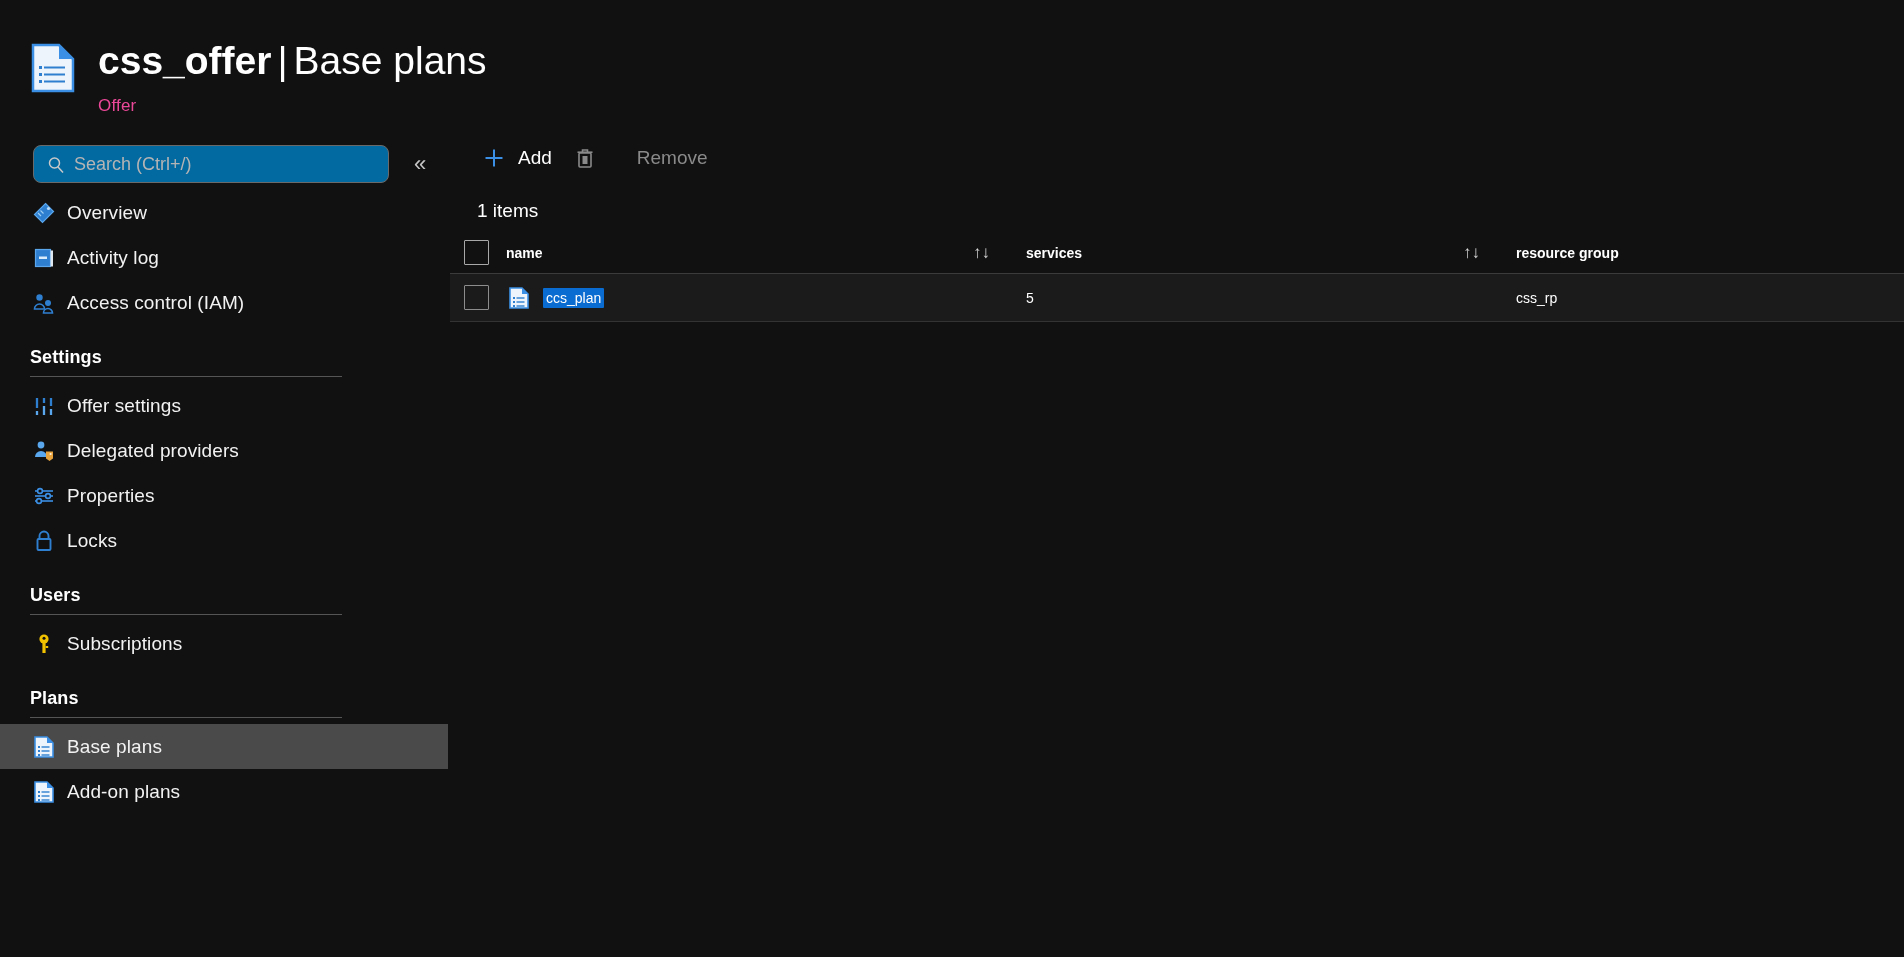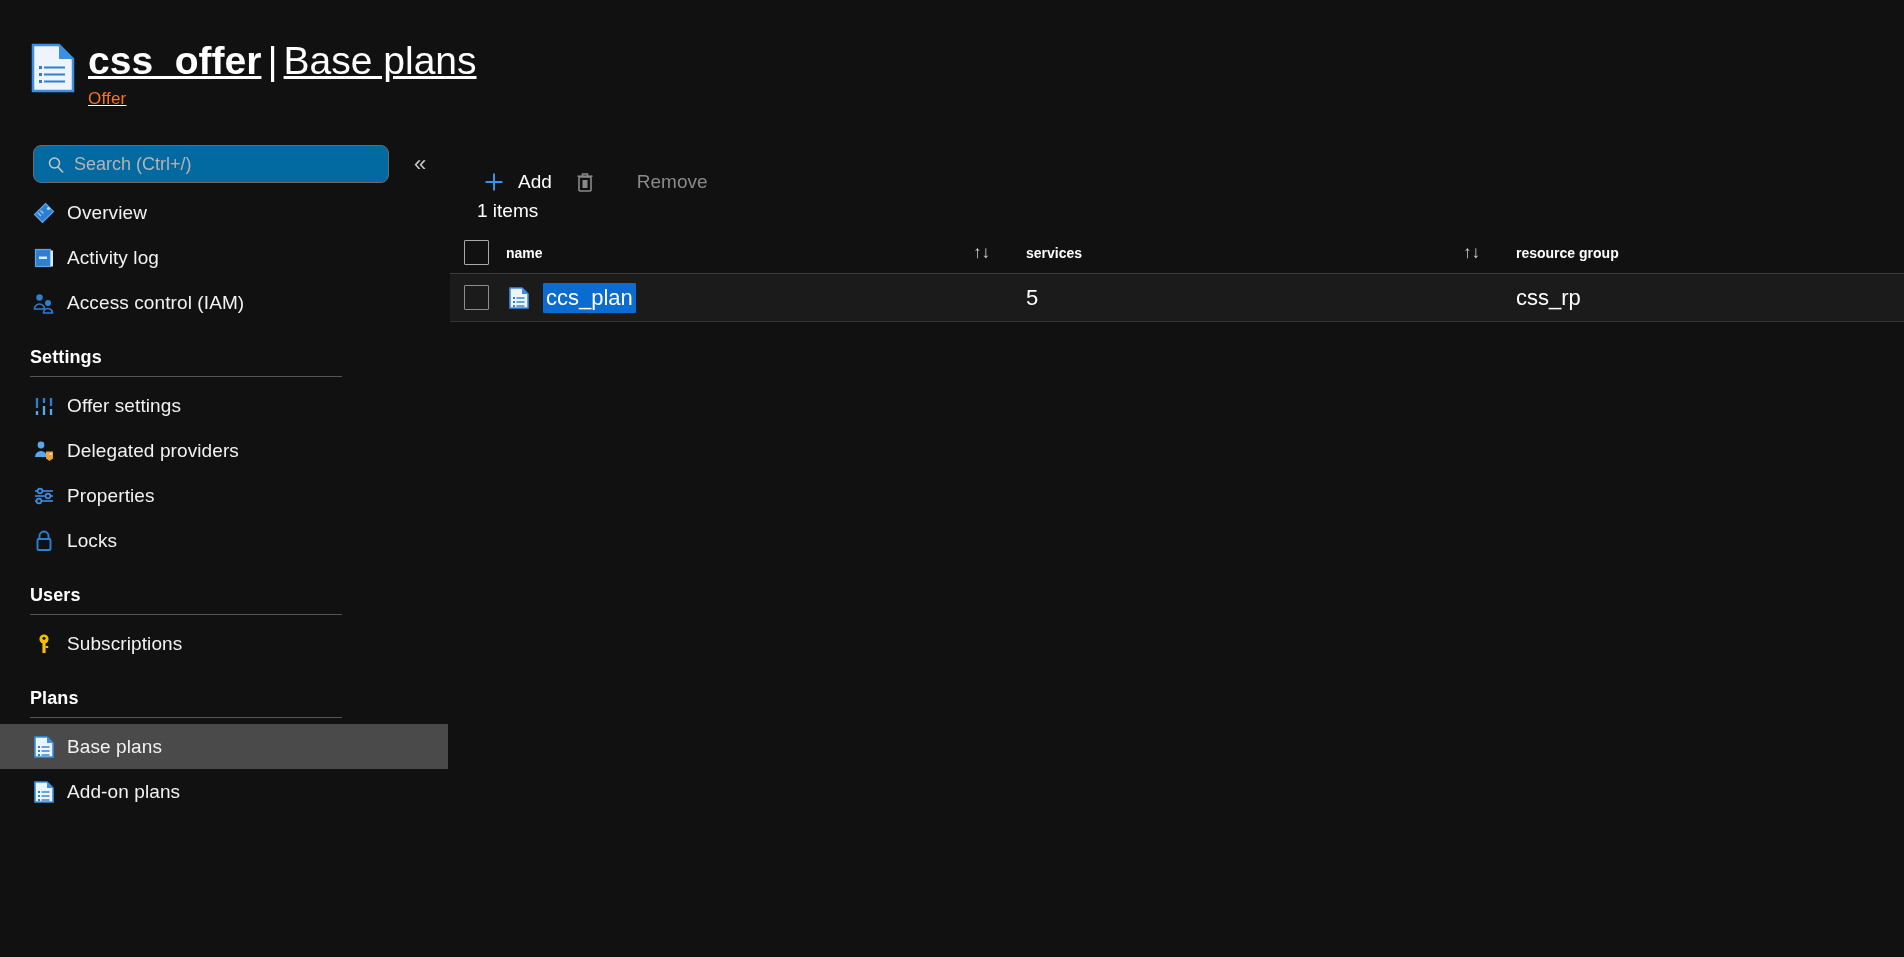--- a/index.html
+++ b/index.html
@@ -13,25 +13,25 @@
     overflow: hidden;
   }
   .page { position: relative; width: 1904px; height: 957px; background: #111111; }
 
   
   .header { position: absolute; left: 0; top: 0; width: 1904px; height: 128px; }
   .header-icon {
     position: absolute; left: 30px; top: 42px; width: 46px; height: 52px;
   }
   .doc-glyph { display: block; }
-  .header-titles { position: absolute; left: 88px; top: 38px; text-decoration: underline; }
+  .header-titles { position: absolute; left: 98px; top: 38px; }
   .title-line { font-size: 39px; line-height: 46px; font-weight: 400; color: #ffffff; white-space: nowrap; }
   .title-line .strong { font-weight: 600; }
   .title-sep { color: #ffffff; padding: 0 6px; font-weight: 300; }
-  .subtitle { font-size: 17px; color: #f97316; margin-top: 5px; letter-spacing: .2px; }
+  .subtitle { font-size: 17px; color: #ec4899; margin-top: 12px; letter-spacing: .2px; }
 
   
   .sidebar { position: absolute; left: 0; top: 128px; width: 450px; height: 829px; }
   .search-row { position: absolute; left: 33px; top: 17px; width: 356px; }
   .search-box {
     position: relative; width: 356px; height: 38px;
     border: 1px solid #6a6a6a; background: #0369a1; border-radius: 8px;
     display: flex; align-items: center;
   }
   .search-ico { position: absolute; left: 13px; top: 10px; width: 18px; height: 18px; }
@@ -63,21 +63,21 @@
   .nav-group { margin-top: 22px; }
   .nav-group-title {
     font-size: 18px; font-weight: 700; color: #ffffff;
     padding-left: 30px; margin-bottom: 8px; letter-spacing: .1px;
   }
   .nav-group-rule { height: 1px; background: #555555; margin: 0 108px 6px 30px; }
 
   
   .main { position: absolute; left: 450px; top: 128px; width: 1454px; height: 829px; }
 
-  .toolbar { position: absolute; left: 0; top: 12px; height: 60px; display: flex; align-items: flex-end; padding-left: 25px; }
+  .toolbar { position: absolute; left: 0; top: 0; height: 60px; display: flex; align-items: center; padding-left: 25px; }
   .tb-btn {
     display: flex; align-items: center; height: 36px; padding: 0 14px 0 4px;
     background: transparent; border: 0; cursor: pointer;
     font-family: "Liberation Sans", sans-serif; font-size: 19px; color: #ffffff;
   }
   .tb-btn .tb-ico { width: 30px; height: 24px; display: flex; align-items: center; justify-content: center; margin-right: 9px; }
   .tb-btn.disabled { color: #8a8a8a; cursor: default; gap: 28px; }
 
   .items-count { position: absolute; left: 27px; top: 72px; font-size: 19px; color: #ffffff; }
 
@@ -94,21 +94,21 @@
     width: 25px; height: 25px; border: 1px solid #a8a8a8; background: transparent;
     border-radius: 1px; flex: 0 0 25px; margin-right: 17px; cursor: pointer;
   }
   .cb.row-cb { border-color: #8d8d8d; }
   .col-name { flex: 0 0 520px; display: flex; align-items: center; }
   .col-services { flex: 0 0 490px; display: flex; align-items: center; }
   .col-rg { flex: 1 1 auto; display: flex; align-items: center; }
   .th-text { font-size: 14px; font-weight: 700; color: #ffffff; }
   .sort-ico { margin-left: auto; margin-right: 36px; font-size: 17px; color: #d8d8d8; user-select: none; cursor: pointer; }
   .row-ico { width: 26px; height: 26px; margin-right: 11px; display: flex; align-items: center; justify-content: center; }
-  .cell-text { font-size: 22px; color: #ffffff; }
+  .cell-text { font-size: 14px; color: #ffffff; }
   .cell-text.selected-text { background: #0a6bd1; color: #ffffff; padding: 2px 3px; border-radius: 1px; }
 </style>
 </head>
 <body>
 
 <div class="page">
 
   <div class="header">
     <div class="header-icon">
       <svg class="doc-glyph" width="46" height="52" viewBox="0 0 46 52" xmlns="http://www.w3.org/2000/svg">

